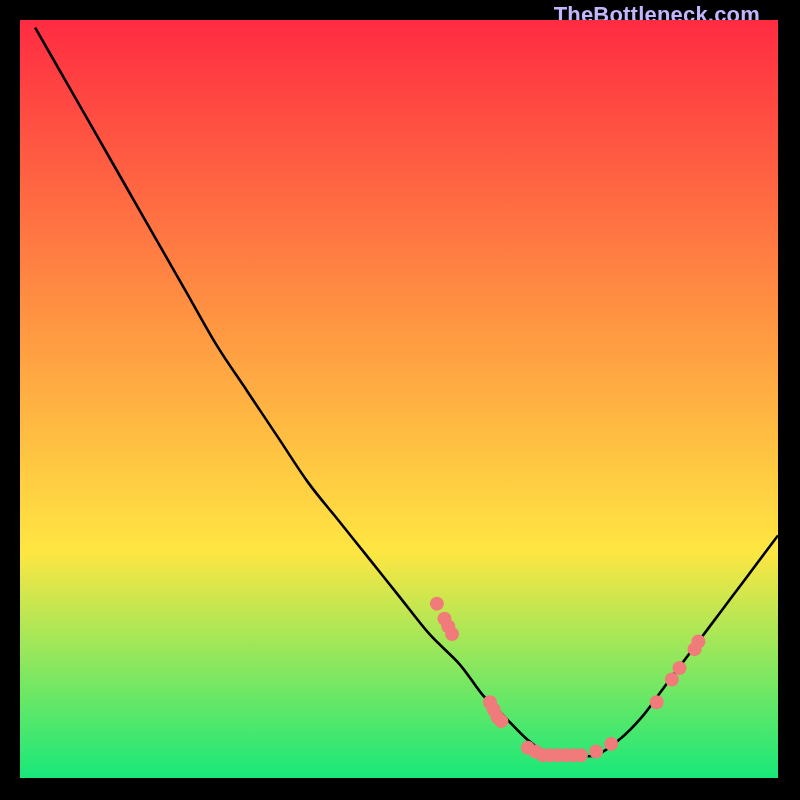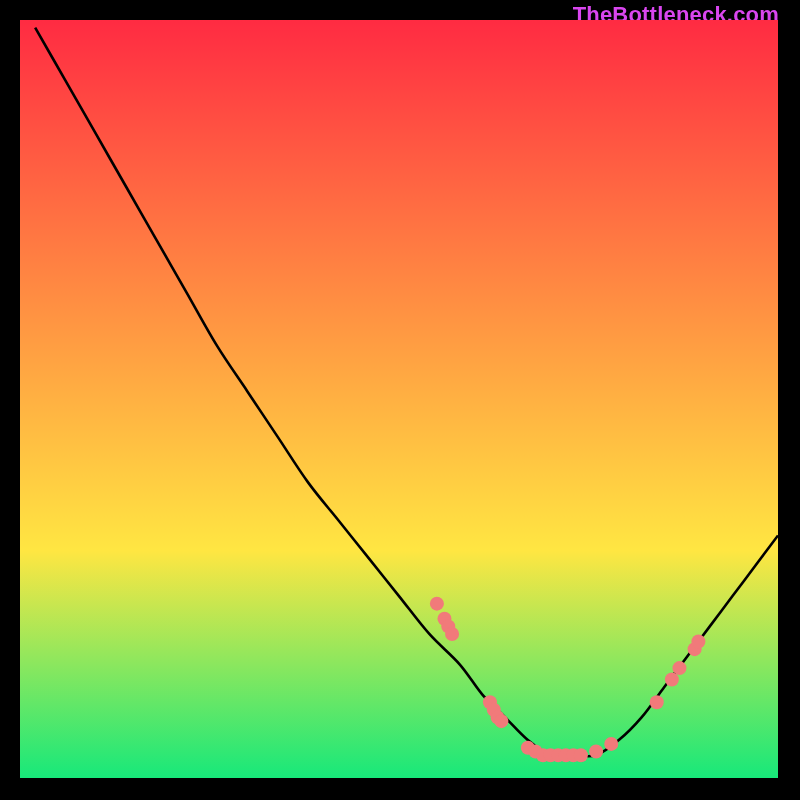--- a/index.html
+++ b/index.html
@@ -22,22 +22,22 @@
   .plot-area {
     position: absolute;
     left: 0;
     top: 0;
     width: 758px;
     height: 758px;
   }
   .watermark {
     position: absolute;
     top: 2px;
-    right: 21px;
-    color: #d946ef;
+    right: 40px;
+    color: #c4b5fd;
     font-size: 22px;
     font-weight: 600;
     letter-spacing: 0.2px;
     user-select: none;
   }
   svg { display:block; }
 </style>
 </head>
 <body>
 

